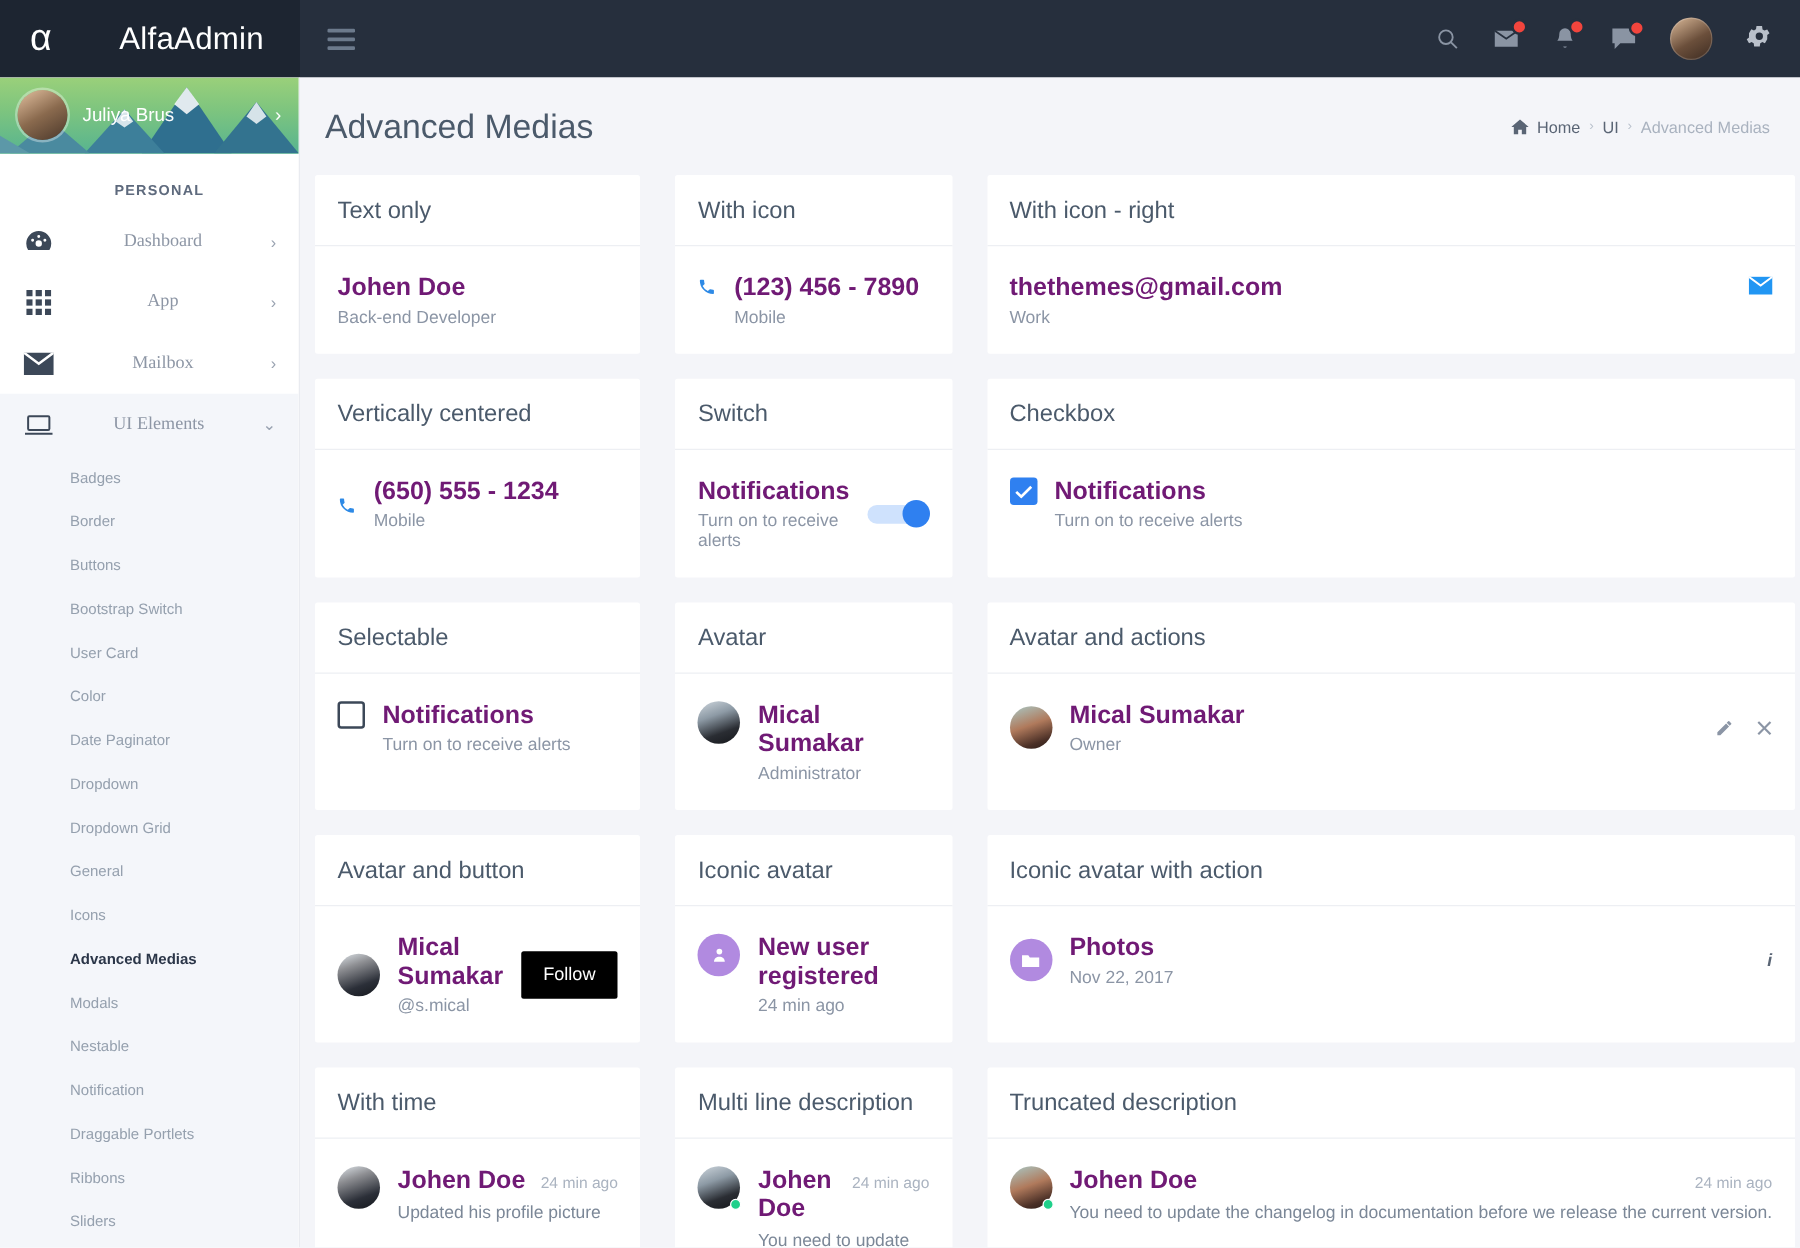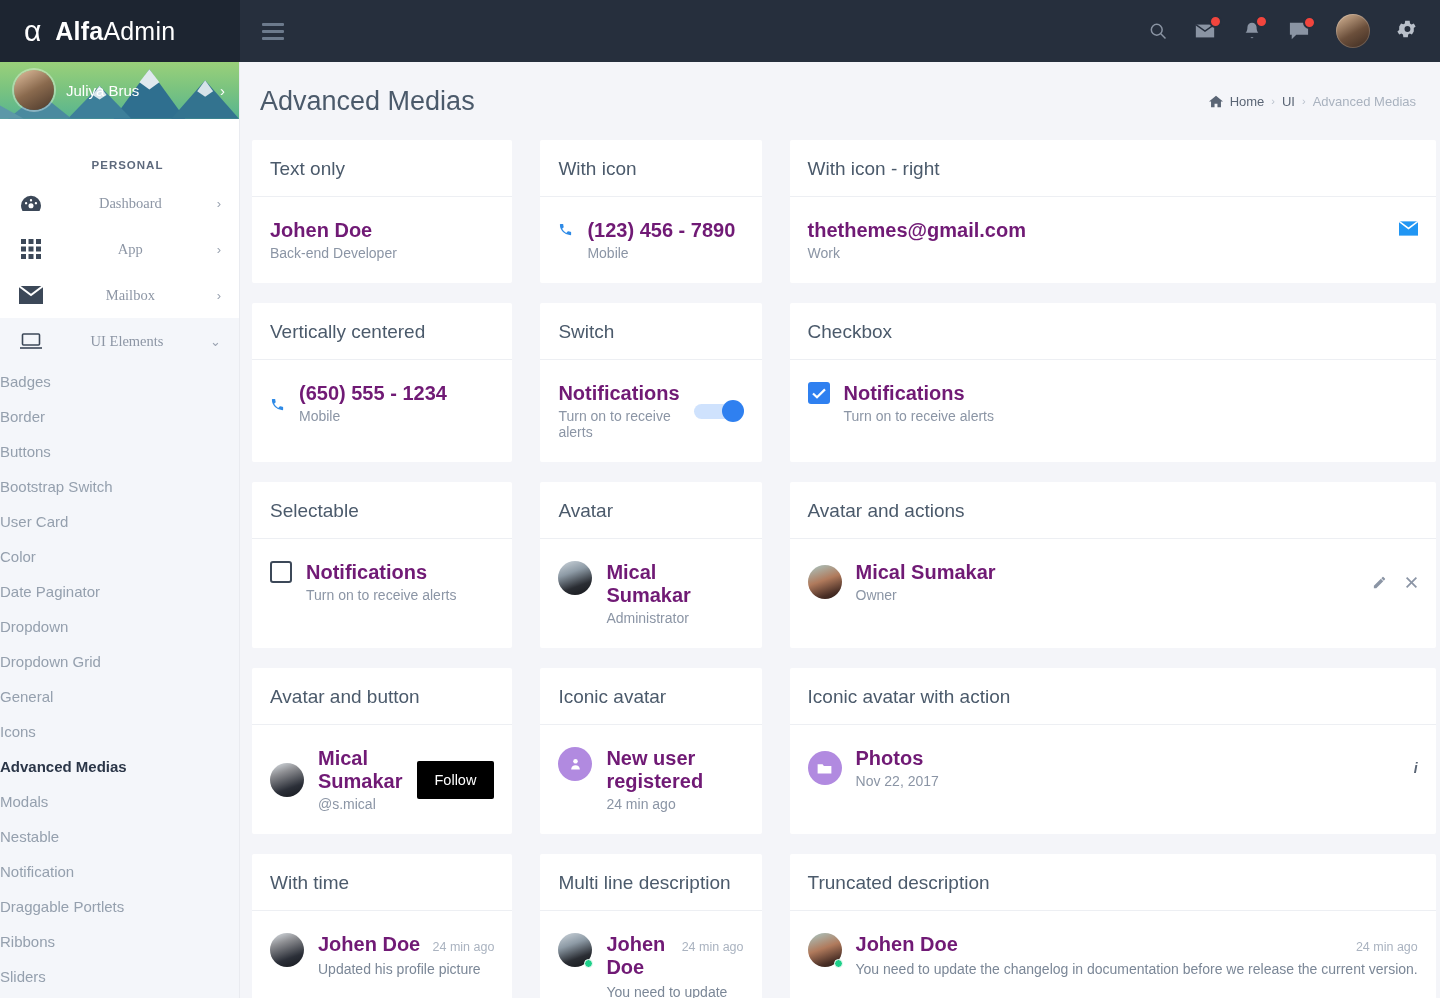--- a/index.html
+++ b/index.html
@@ -13,21 +13,21 @@
   body { display: flex; flex-direction: column; }
 
   
   .topbar { height: 62px; display: flex; flex: 0 0 62px; background: #262f3d; }
   .brand {
     width: 240px; flex: 0 0 240px; background: #1d2531;
     display: flex; align-items: center; gap: 14px; padding-left: 24px;
   }
   .brand-logo { color: #fff; font-size: 30px; line-height: 1; font-weight: 400; }
   .brand-text { color: #fff; font-size: 25px; letter-spacing: .2px; }
-  .brand-text b { font-weight: 700; }
+  .brand-text b { font-weight: 400; margin-left: 40px; }
   .brand-text span { font-weight: 300; }
 
   .topbar-right { flex: 1; display: flex; align-items: center; padding: 0 22px; }
   .hamburger { width: 22px; display: flex; flex-direction: column; gap: 4px; cursor: pointer; }
   .hamburger i { display: block; height: 3px; background: #6c7a8c; border-radius: 1px; }
   .top-actions { margin-left: auto; display: flex; align-items: center; gap: 26px; }
   .top-icon { position: relative; color: #8a94a3; cursor: pointer; display: flex; align-items: center; }
   .top-icon svg { display: block; }
   .dot-badge {
     position: absolute; top: -5px; right: -6px; width: 13px; height: 13px;
@@ -58,34 +58,34 @@
   .profile-avatar {
     width: 40px; height: 40px; border-radius: 50%; z-index: 2; flex: 0 0 40px;
     background: linear-gradient(150deg,#d6b494 8%,#8a6a4e 50%,#4a372a 100%);
     box-shadow: 0 0 0 2px rgba(255,255,255,.35);
   }
   .profile-name { z-index: 2; color: #fff; font-size: 15px; font-weight: 400; }
   .profile-caret { z-index: 2; margin-left: auto; color: #ffffff; font-size: 15px; }
 
   .nav-section {
     font-size: 11.5px; font-weight: 700; letter-spacing: 1px;
-    color: #5e6a7d; padding: 40px 0 10px 16px; text-transform: uppercase;
+    color: #5e6a7d; padding: 24px 0 10px 16px; text-transform: uppercase;
   }
   .nav-item {
     height: 50px; display: flex; align-items: center; padding: 0 18px 0 18px;
     color: #8d96a5; font-size: 14.5px; cursor: pointer; gap: 16px;
   }
   .nav-item.group-open { background: #f4f6fa; }
   .nav-ico { width: 26px; flex: 0 0 26px; display: flex; align-items: center; justify-content: center; color: #3c4858; }
   .nav-label { flex: 1; font-family: Liberation Serif, serif; }
   .nav-caret { color: #9aa3b1; font-size: 13px; }
   .nav-sub { background: #f4f6fa; padding-bottom: 4px; }
   .sub-item {
-    height: 35px; display: flex; align-items: center; 
-    font-size: 15px; color: #95a0ae; cursor: pointer;
+    height: 35px; display: flex; align-items: center; padding-left: 56px;
+    font-size: 12px; color: #95a0ae; cursor: pointer;
   }
   .sub-item.active { color: #2b3648; font-weight: 600; }
 
   
   .main { flex: 1; min-width: 0; overflow: hidden; background: #f4f5f9; }
   .page-head {
     height: 78px; display: flex; align-items: center; padding: 0 24px 0 8px;
   }
   .page-title { font-size: 27px; color: #4b5a6b; font-weight: 400; padding-left: 12px; }
   .breadcrumb { margin-left: auto; display: flex; align-items: center; gap: 7px; font-size: 13px; color: #a9b2bf; }

